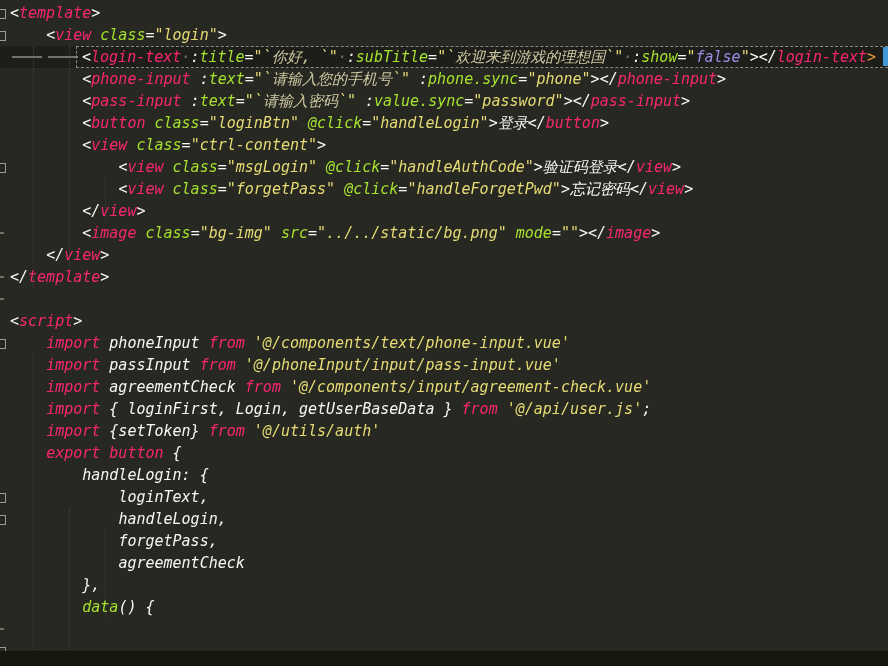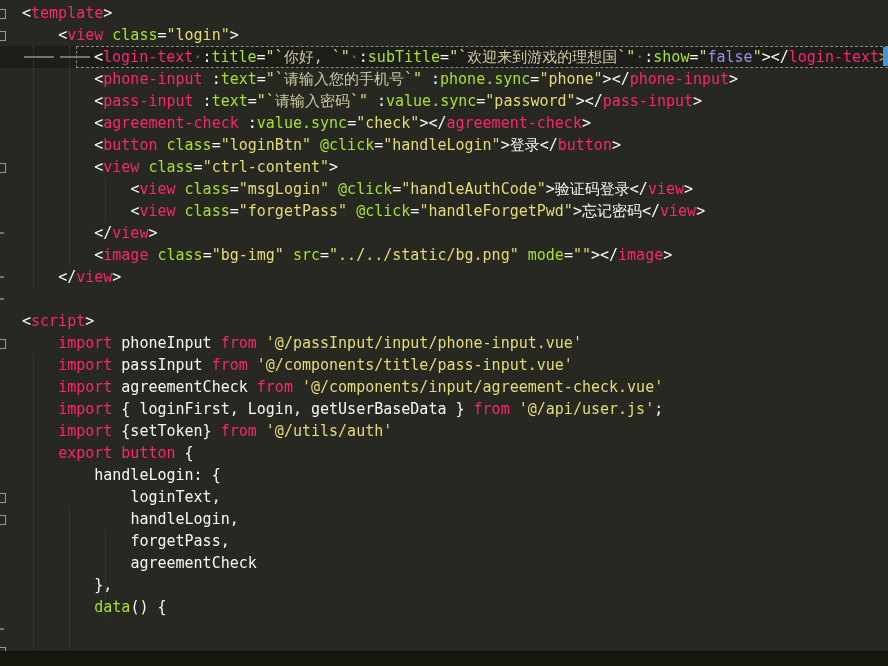--- a/index.html
+++ b/index.html
@@ -3,21 +3,21 @@
 <meta charset="utf-8">
 <style>
   html,body{margin:0;padding:0;}
   body{width:888px;height:666px;overflow:hidden;background:var(--bg,#272822);}
   .editor{
     position:relative;width:888px;height:666px;overflow:hidden;
     font-family:"DejaVu Sans Mono","Liberation Mono",monospace;
     font-size:15px;background:var(--bg,#272822);
   }
   #code{position:absolute;left:0;top:2px;width:100%;z-index:3;}
-  .code-line{height:22px;line-height:22px;white-space:pre;tab-size:4;padding-left:22px;}
+  .code-line{height:22px;line-height:22px;white-space:pre;tab-size:4;padding-left:10px;font-style:italic;}
   .tk-p  {color:var(--fg);}
   .tk-t  {color:var(--tag);}
   .tk-a  {color:var(--attr);}
   .tk-s  {color:var(--str);}
   .tk-cs {color:var(--cjk);}
   .tk-c  {color:var(--const);}
   .tk-o  {color:var(--orange);}
   .tk-w  {color:var(--ws);}
   .tk-ind{color:var(--fg);}
   .tk-w2 {display:inline-block;width:36px;height:22px;position:relative;vertical-align:top;}
@@ -42,32 +42,32 @@
       <div class="indent-guide" style="left: 69px; top: 508px; height: 154px;"></div>
       <div class="indent-guide" style="left: 105px; top: 178px; height: 44px;"></div>
       <div class="indent-guide" style="left: 105px; top: 530px; height: 88px;"></div>
     </div>
   <div id="code">
       <div class="code-line"><span class="tk-p">&lt;</span><span class="tk-t">template</span><span class="tk-p">&gt;</span></div>
       <div class="code-line"><span class="tk-ind">	</span><span class="tk-p">&lt;</span><span class="tk-t">view</span><span class="tk-p"> </span><span class="tk-a">class</span><span class="tk-p">=</span><span class="tk-s">"login"</span><span class="tk-p">&gt;</span></div>
       <div class="code-line"><span class="tk-w2"></span><span class="tk-w2"></span><span class="tk-p">&lt;</span><span class="tk-t">login-text</span><span class="tk-w">·</span><span class="tk-p">:</span><span class="tk-a">title</span><span class="tk-p">=</span><span class="tk-s">"`</span><span class="tk-cs">你好, </span><span class="tk-s">`"</span><span class="tk-w">·</span><span class="tk-p">:</span><span class="tk-a">subTitle</span><span class="tk-p">=</span><span class="tk-s">"`</span><span class="tk-cs">欢迎来到游戏的理想国</span><span class="tk-s">`"</span><span class="tk-w">·</span><span class="tk-p">:</span><span class="tk-a">show</span><span class="tk-p">=</span><span class="tk-s">"</span><span class="tk-c">false</span><span class="tk-s">"</span><span class="tk-p">&gt;</span><span class="tk-p">&lt;/</span><span class="tk-t">login-text</span><span class="tk-o">&gt;</span></div>
       <div class="code-line"><span class="tk-ind">		</span><span class="tk-p">&lt;</span><span class="tk-t">phone-input</span><span class="tk-p"> :</span><span class="tk-a">text</span><span class="tk-p">=</span><span class="tk-s">"`</span><span class="tk-cs">请输入您的手机号</span><span class="tk-s">`"</span><span class="tk-p"> :</span><span class="tk-a">phone.sync</span><span class="tk-p">=</span><span class="tk-s">"phone"</span><span class="tk-p">&gt;</span><span class="tk-p">&lt;/</span><span class="tk-t">phone-input</span><span class="tk-p">&gt;</span></div>
       <div class="code-line"><span class="tk-ind">		</span><span class="tk-p">&lt;</span><span class="tk-t">pass-input</span><span class="tk-p"> :</span><span class="tk-a">text</span><span class="tk-p">=</span><span class="tk-s">"`</span><span class="tk-cs">请输入密码</span><span class="tk-s">`"</span><span class="tk-p"> :</span><span class="tk-a">value.sync</span><span class="tk-p">=</span><span class="tk-s">"password"</span><span class="tk-p">&gt;</span><span class="tk-p">&lt;/</span><span class="tk-t">pass-input</span><span class="tk-p">&gt;</span></div>
-      <div class="code-line"><span class="tk-ind">		</span><span class="tk-p">&lt;</span><span class="tk-t">agreement-check</span><span class="tk-p"> :</span><span class="tk-a">value.sync</span><span class="tk-p">=</span><span class="tk-s">"check"</span><span class="tk-p">&gt;</span><span class="tk-p">&lt;/</span><span class="tk-t">agreement-check</span><span class="tk-p">&gt;</span></div>
       <div class="code-line"><span class="tk-ind">		</span><span class="tk-p">&lt;</span><span class="tk-t">button</span><span class="tk-p"> </span><span class="tk-a">class</span><span class="tk-p">=</span><span class="tk-s">"loginBtn"</span><span class="tk-p"> </span><span class="tk-a">@click</span><span class="tk-p">=</span><span class="tk-s">"handleLogin"</span><span class="tk-p">&gt;</span><span class="tk-p">登录</span><span class="tk-p">&lt;/</span><span class="tk-t">button</span><span class="tk-p">&gt;</span></div>
       <div class="code-line"><span class="tk-ind">		</span><span class="tk-p">&lt;</span><span class="tk-t">view</span><span class="tk-p"> </span><span class="tk-a">class</span><span class="tk-p">=</span><span class="tk-s">"ctrl-content"</span><span class="tk-p">&gt;</span></div>
       <div class="code-line"><span class="tk-ind">			</span><span class="tk-p">&lt;</span><span class="tk-t">view</span><span class="tk-p"> </span><span class="tk-a">class</span><span class="tk-p">=</span><span class="tk-s">"msgLogin"</span><span class="tk-p"> </span><span class="tk-a">@click</span><span class="tk-p">=</span><span class="tk-s">"handleAuthCode"</span><span class="tk-p">&gt;</span><span class="tk-p">验证码登录</span><span class="tk-p">&lt;/</span><span class="tk-t">view</span><span class="tk-p">&gt;</span></div>
       <div class="code-line"><span class="tk-ind">			</span><span class="tk-p">&lt;</span><span class="tk-t">view</span><span class="tk-p"> </span><span class="tk-a">class</span><span class="tk-p">=</span><span class="tk-s">"forgetPass"</span><span class="tk-p"> </span><span class="tk-a">@click</span><span class="tk-p">=</span><span class="tk-s">"handleForgetPwd"</span><span class="tk-p">&gt;</span><span class="tk-p">忘记密码</span><span class="tk-p">&lt;/</span><span class="tk-t">view</span><span class="tk-p">&gt;</span></div>
       <div class="code-line"><span class="tk-ind">		</span><span class="tk-p">&lt;/</span><span class="tk-t">view</span><span class="tk-p">&gt;</span></div>
       <div class="code-line"><span class="tk-ind">		</span><span class="tk-p">&lt;</span><span class="tk-t">image</span><span class="tk-p"> </span><span class="tk-a">class</span><span class="tk-p">=</span><span class="tk-s">"bg-img"</span><span class="tk-p"> </span><span class="tk-a">src</span><span class="tk-p">=</span><span class="tk-s">"../../static/bg.png"</span><span class="tk-p"> </span><span class="tk-a">mode</span><span class="tk-p">=</span><span class="tk-s">""</span><span class="tk-p">&gt;</span><span class="tk-p">&lt;/</span><span class="tk-t">image</span><span class="tk-p">&gt;</span></div>
       <div class="code-line"><span class="tk-ind">	</span><span class="tk-p">&lt;/</span><span class="tk-t">view</span><span class="tk-p">&gt;</span></div>
+      <div class="code-line"><span class="tk-p">&lt;/</span><span class="tk-t">template</span><span class="tk-p">&gt;</span></div>
       <div class="code-line"></div>
       <div class="code-line"><span class="tk-p">&lt;</span><span class="tk-t">script</span><span class="tk-p">&gt;</span></div>
-      <div class="code-line"><span class="tk-ind">	</span><span class="tk-t">import</span><span class="tk-p"> phoneInput </span><span class="tk-t">from</span><span class="tk-p"> </span><span class="tk-s">'@/passInput/input/phone-input.vue'</span></div>
-      <div class="code-line"><span class="tk-ind">	</span><span class="tk-t">import</span><span class="tk-p"> passInput </span><span class="tk-t">from</span><span class="tk-p"> </span><span class="tk-s">'@/components/title/pass-input.vue'</span></div>
+      <div class="code-line"><span class="tk-ind">	</span><span class="tk-t">import</span><span class="tk-p"> phoneInput </span><span class="tk-t">from</span><span class="tk-p"> </span><span class="tk-s">'@/components/text/phone-input.vue'</span></div>
+      <div class="code-line"><span class="tk-ind">	</span><span class="tk-t">import</span><span class="tk-p"> passInput </span><span class="tk-t">from</span><span class="tk-p"> </span><span class="tk-s">'@/phoneInput/input/pass-input.vue'</span></div>
       <div class="code-line"><span class="tk-ind">	</span><span class="tk-t">import</span><span class="tk-p"> agreementCheck </span><span class="tk-t">from</span><span class="tk-p"> </span><span class="tk-s">'@/components/input/agreement-check.vue'</span></div>
       <div class="code-line"><span class="tk-ind">	</span><span class="tk-t">import</span><span class="tk-p"> { loginFirst, Login, getUserBaseData } </span><span class="tk-t">from</span><span class="tk-p"> </span><span class="tk-s">'@/api/user.js'</span><span class="tk-p">;</span></div>
       <div class="code-line"><span class="tk-ind">	</span><span class="tk-t">import</span><span class="tk-p"> {setToken} </span><span class="tk-t">from</span><span class="tk-p"> </span><span class="tk-s">'@/utils/auth'</span></div>
       <div class="code-line"><span class="tk-ind">	</span><span class="tk-t">export</span><span class="tk-p"> </span><span class="tk-t">button</span><span class="tk-p"> {</span></div>
       <div class="code-line"><span class="tk-ind">		</span><span class="tk-p">handleLogin: {</span></div>
       <div class="code-line"><span class="tk-ind">			</span><span class="tk-p">loginText,</span></div>
       <div class="code-line"><span class="tk-ind">			</span><span class="tk-p">handleLogin,</span></div>
       <div class="code-line"><span class="tk-ind">			</span><span class="tk-p">forgetPass,</span></div>
       <div class="code-line"><span class="tk-ind">			</span><span class="tk-p">agreementCheck</span></div>
       <div class="code-line"><span class="tk-ind">		</span><span class="tk-p">},</span></div>

